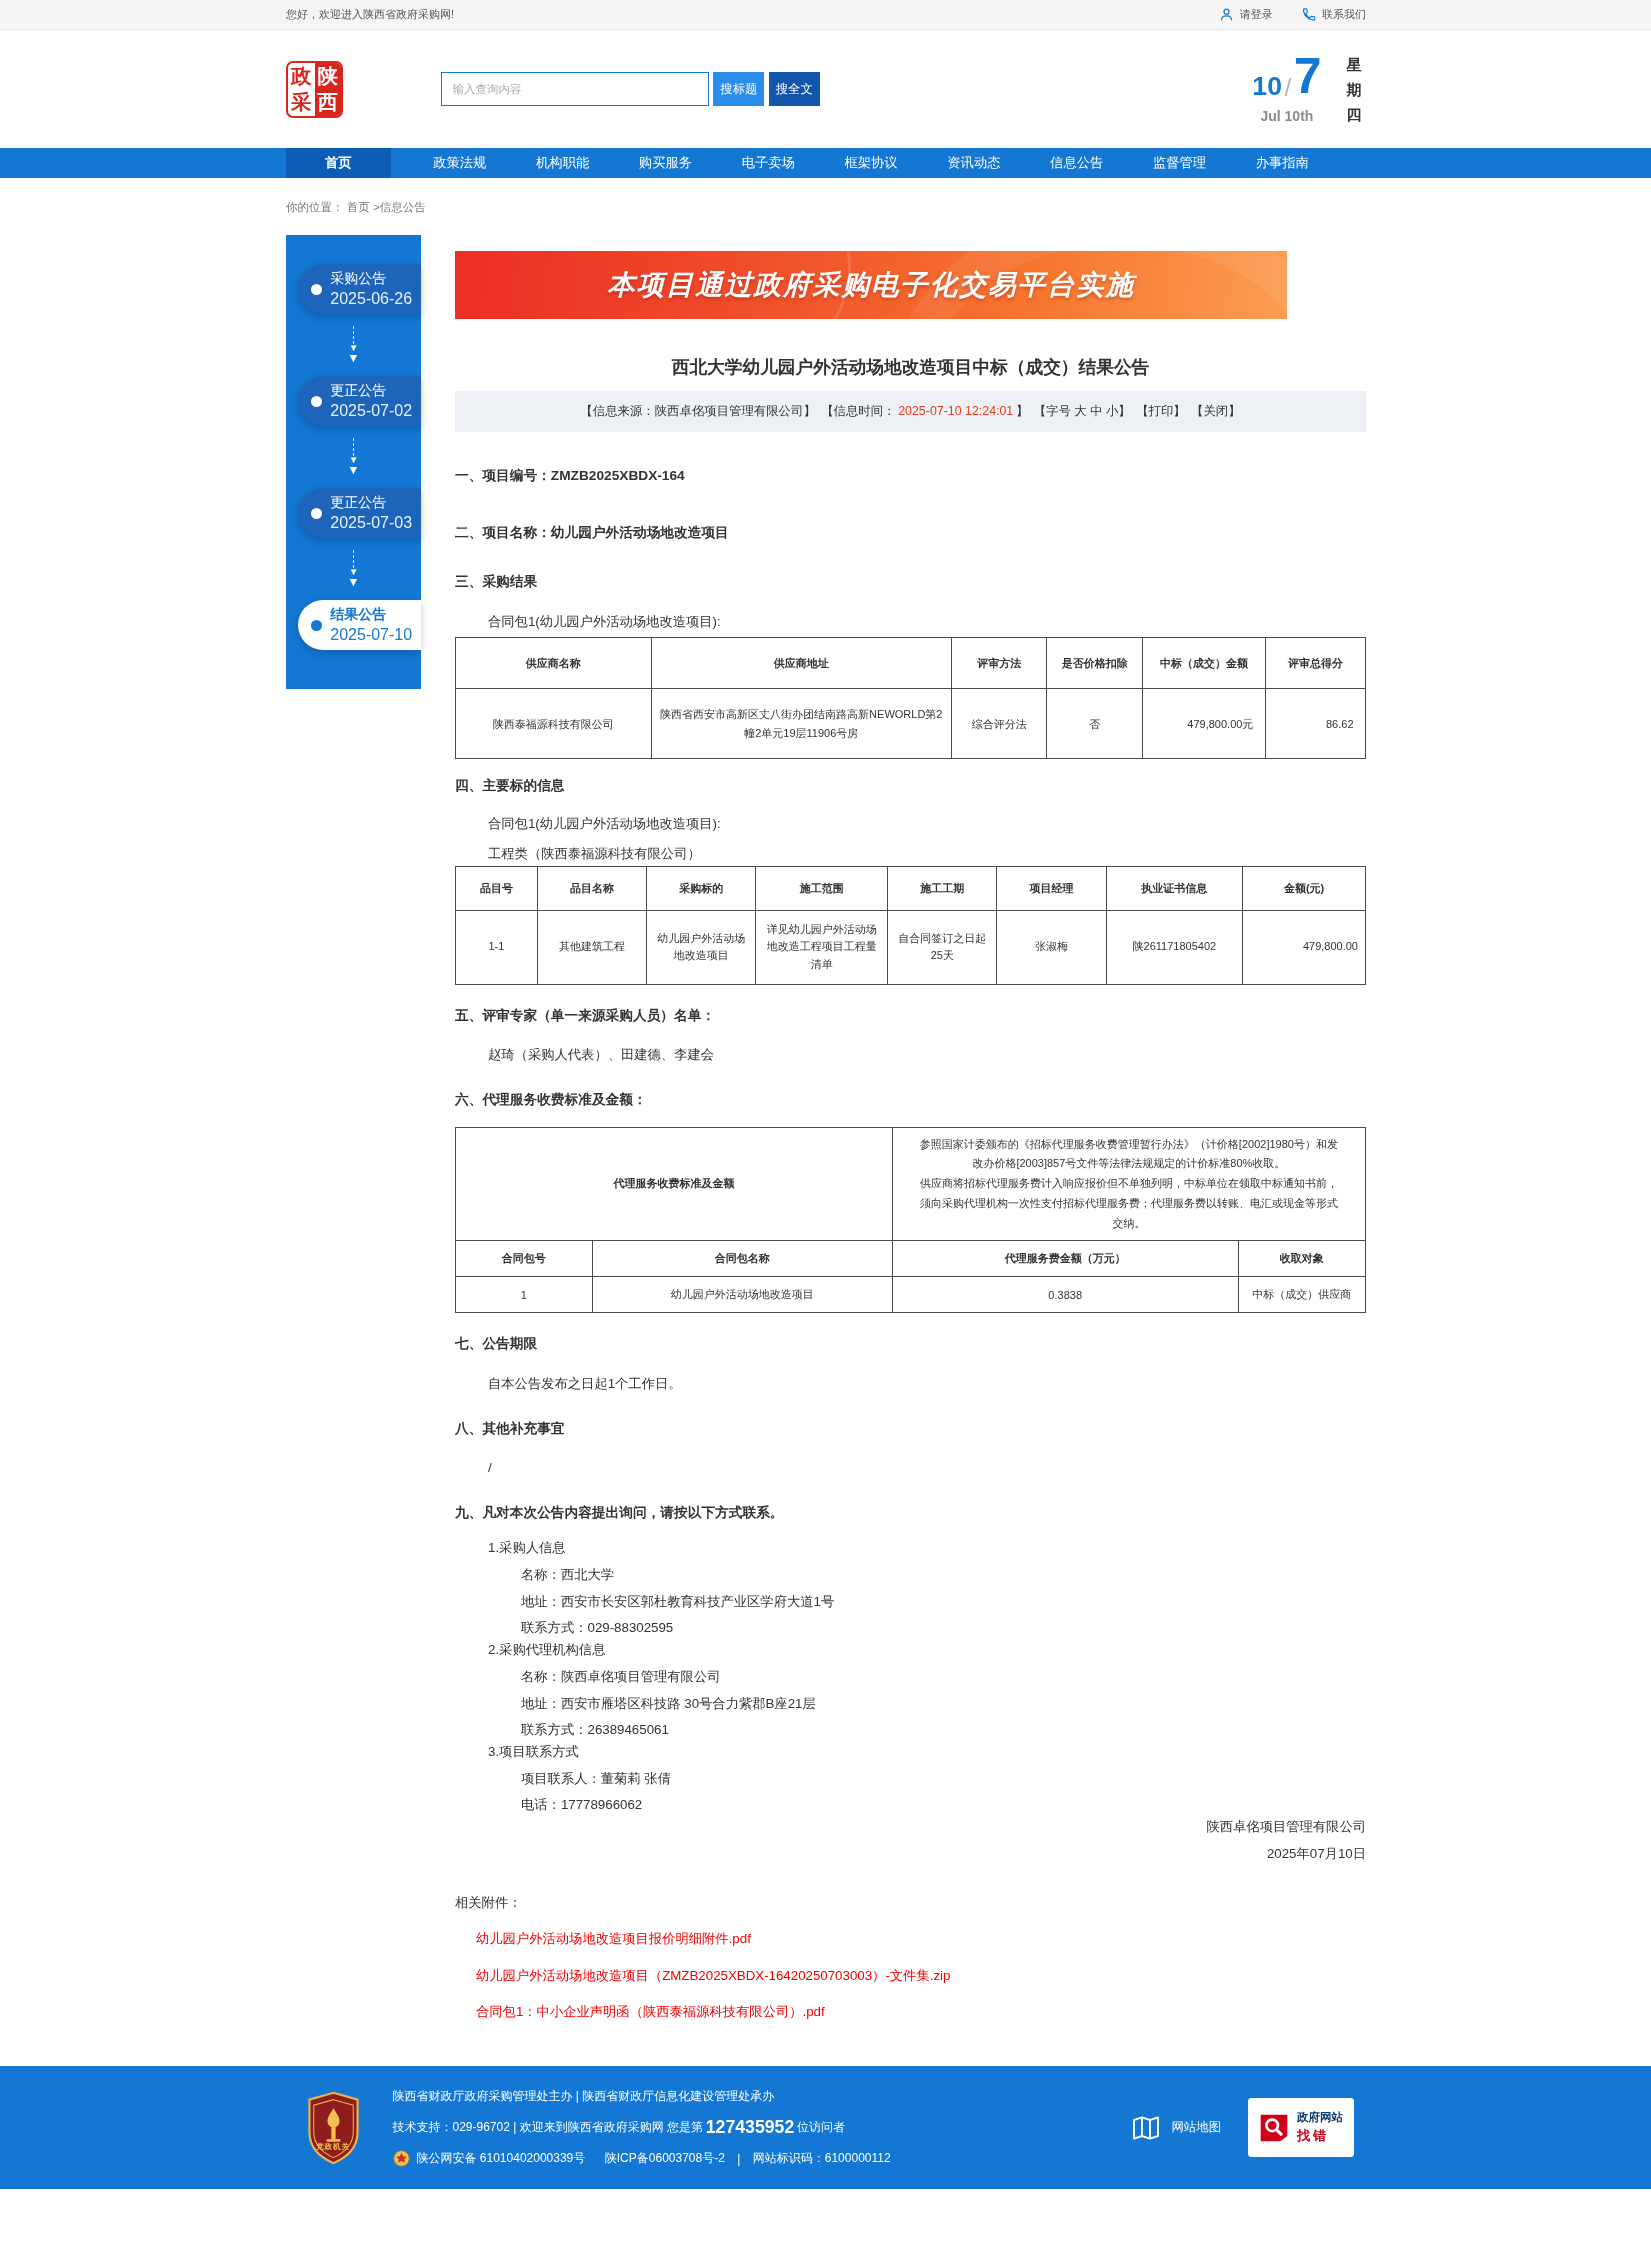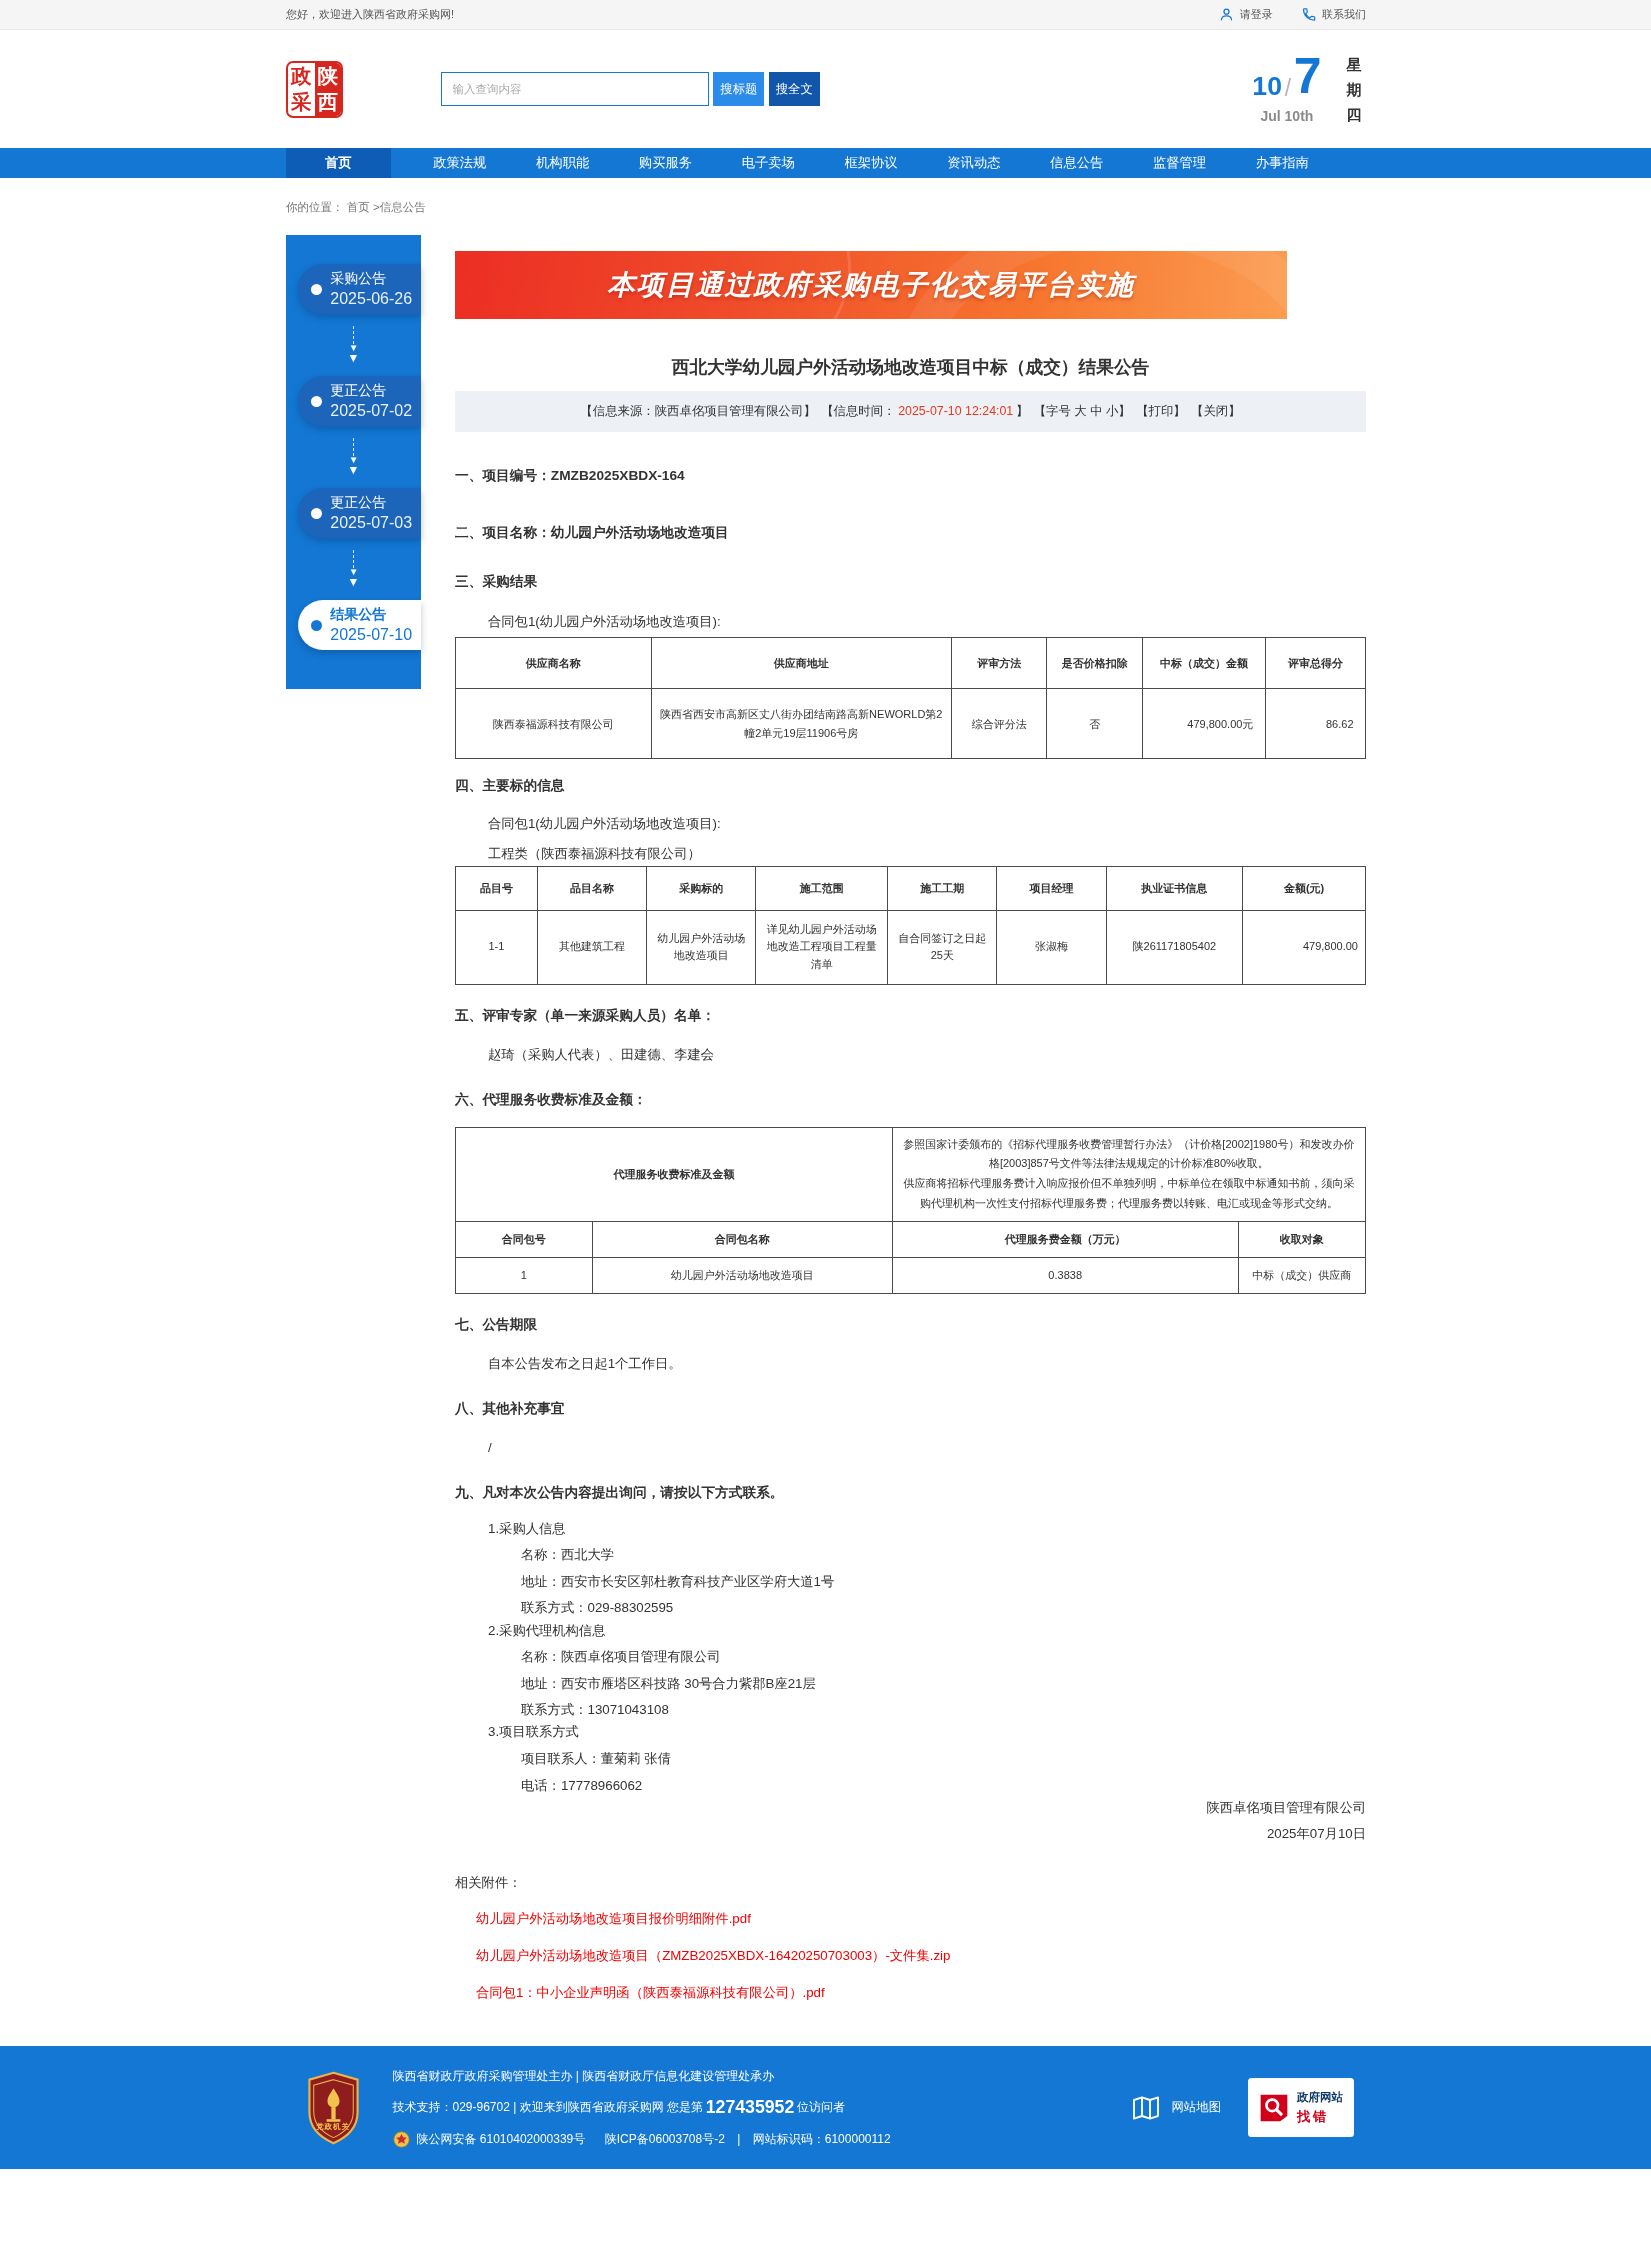--- a/index.html
+++ b/index.html
@@ -81,21 +81,21 @@
   .para2 { font-size:13.3px; color:#333; padding-left:66px; line-height:18.6px; }
 
   table { border-collapse:collapse; width:100%; }
   th, td { border:0.9px solid #4a4a4a; font-size:11px; color:#333; text-align:center; vertical-align:middle; padding:5.3px 7px; }
   th { font-weight:bold; }
   .t1 th { height:51px; line-height:1.5; }
   .t1 td { height:70px; line-height:1.7; }
   .t2 th { height:44px; }
   .t2 td { height:74px; line-height:1.6; padding:3.5px 7px; }
   .t3 .desc-label { font-weight:bold; }
-  .t3 .desc { line-height:1.8; text-align:center; padding:7px 6px; }
+  .t3 .desc { line-height:1.8; text-align:center; padding:7px 23px; }
   .t3 th { height:36px; }
   .t3 td.small { height:36px; }
   .ta-r { text-align:right; padding-right:11.5px; }
 
   .sig { text-align:right; font-size:13.3px; color:#333; line-height:18.6px; }
   .attach-title { font-size:13.3px; color:#333; line-height:18.6px; }
   .attach-row { margin-top:17px; margin-left:21px; line-height:18.6px; }
   .attach-link { color:#f20000; font-size:13.3px; text-decoration:none; cursor:pointer; }
 
   
@@ -377,21 +377,21 @@
     <div class="sec-h" style="margin-top:26px">九、凡对本次公告内容提出询问，请按以下方式联系。</div>
 
     <div class="para" style="margin-top:17px">1.采购人信息</div>
     <div class="para2" style="margin-top:8px">名称：西北大学</div>
     <div class="para2" style="margin-top:8px">地址：西安市长安区郭杜教育科技产业区学府大道1号</div>
     <div class="para2" style="margin-top:8px">联系方式：029-88302595</div>
 
     <div class="para" style="margin-top:3.5px">2.采购代理机构信息</div>
     <div class="para2" style="margin-top:8px">名称：陕西卓佲项目管理有限公司</div>
     <div class="para2" style="margin-top:8px">地址：西安市雁塔区科技路 30号合力紫郡B座21层</div>
-    <div class="para2" style="margin-top:8px">联系方式：13071043108</div>
+    <div class="para2" style="margin-top:8px">联系方式：26389465061</div>
 
     <div class="para" style="margin-top:3.5px">3.项目联系方式</div>
     <div class="para2" style="margin-top:8px">项目联系人：董菊莉 张倩</div>
     <div class="para2" style="margin-top:8px">电话：17778966062</div>
 
     <div class="sig" style="margin-top:3.5px">陕西卓佲项目管理有限公司</div>
     <div class="sig" style="margin-top:8px">2025年07月10日</div>
 
     <div class="attach-title" style="margin-top:30px">相关附件：</div>
     <div class="attach-row"><a class="attach-link">幼儿园户外活动场地改造项目报价明细附件.pdf</a></div>

